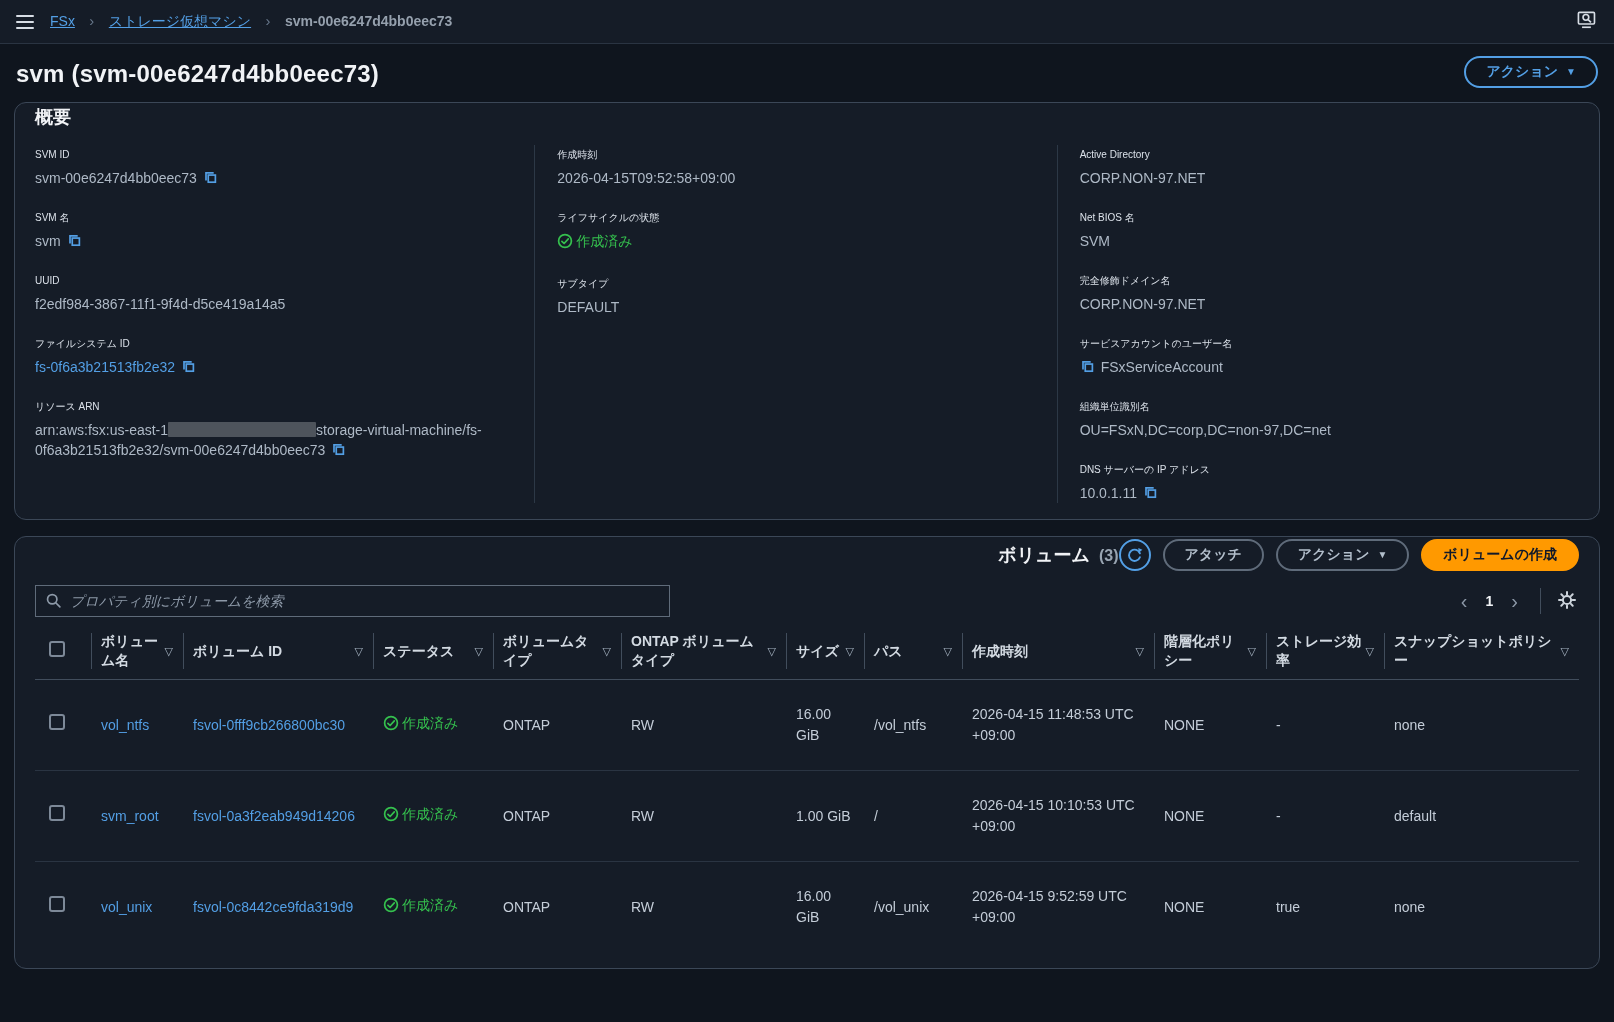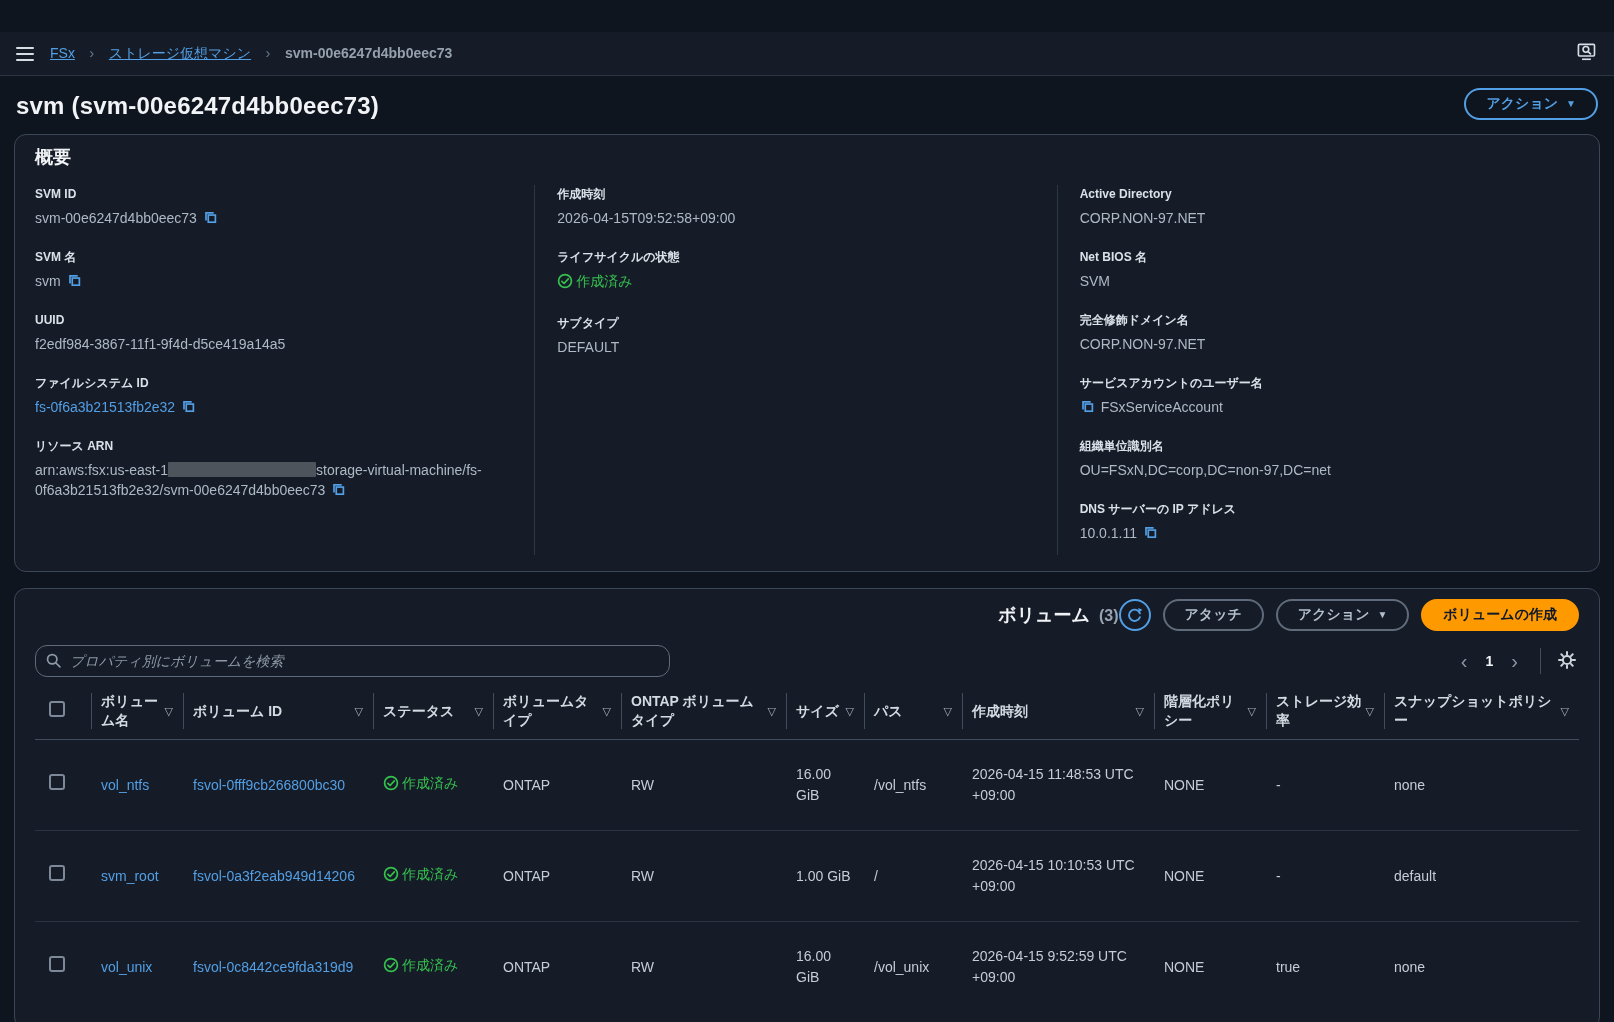--- a/index.html
+++ b/index.html
@@ -7,21 +7,21 @@
     width: 1614px; height: 1022px;
     background: #0f151e;
     font-family: "Liberation Sans", "DejaVu Sans", sans-serif;
     color: #b2bcc9;
     overflow: hidden;
   }
   
   .topbar {
     height: 44px; background: #151c27;
     border-bottom: 1px solid #2a3442;
-    display: flex; align-items: center; padding: 0 16px; margin-top: 32px;
+    display: flex; align-items: center; padding: 0 16px;
   }
   .hamburger { width: 18px; display: inline-flex; flex-direction: column; gap: 4px; cursor: pointer; margin-right: 16px; }
   .hamburger i { display: block; height: 2px; background: #d7dde5; border-radius: 1px; }
   .crumb { font-size: 14px; text-decoration: underline; color: #539fe5; cursor: pointer; }
   .crumb-sep { color: #68788c; margin: 0 10px; font-size: 15px; }
   .crumb-current { font-size: 14px; color: #95a0ad; font-weight: 700; }
   .topbar-right { margin-left: auto; display: flex; align-items: center; }
   
   .page { padding: 0 14px; }
   .page-header { display: flex; justify-content: space-between; align-items: flex-end; padding: 12px 2px 14px; }
@@ -34,29 +34,29 @@
     background: transparent; white-space: nowrap;
     font-family: inherit;
   }
   .btn-blue { border: 2px solid #539fe5; color: #539fe5; }
   .btn-grey { border: 2px solid #5f6b7a; color: #b3bfcc; }
   .btn-orange { border: 2px solid #ff9900; background: #ff9900; color: #10192a; }
   .caret { font-size: 10px; line-height: 1; }
   
   .panel {
     background: #151c27; border: 1px solid #3b4757; border-radius: 12px;
-    padding: 10px 20px 16px;
+    padding: 2px 20px 16px;
   }
   .panel-title { font-size: 18px; font-weight: 700; color: #f1f3f6; }
   .overview { margin-bottom: 16px; }
   .ov-cols { display: flex; margin-top: 16px; }
   .ov-col { flex: 1; padding-right: 24px; }
   .ov-col + .ov-col { border-left: 1px solid #2c3846; padding-left: 22px; }
   .field { margin-bottom: 20px; }
-  .field .lbl { font-size: 12px; font-weight: 700; color: #dbe1e9; line-height: 19px; margin-bottom: 4px; }
+  .field .lbl { font-size: 10px; font-weight: 400; color: #dbe1e9; line-height: 19px; margin-bottom: 4px; }
   .field .val { font-size: 14px; color: #aeb9c6; line-height: 20px; }
   .field .val a, a.blue { color: #539fe5; text-decoration: none; cursor: pointer; }
   .copy { cursor: pointer; vertical-align: -2px; margin-left: 6px; }
   .copy.lead { margin-left: 0; margin-right: 6px; }
   .redaction { display: inline-block; width: 148px; height: 15px; background: #4e545c; vertical-align: -2px; border-radius: 1px; }
   .status-green { color: #35c14e; display: inline-flex; align-items: center; gap: 3px; font-size: 14px; }
   
   .tabs { display: flex; border-bottom: 1px solid #414d5c; margin: 2px 0 14px; }
   .tab { position: relative; padding: 12px 22px 15px; font-size: 14px; font-weight: 700; color: #d3dae2; cursor: pointer; }
   .tab + .tab::before { content: ''; position: absolute; left: 0; top: 13px; height: 20px; width: 1px; background: #414d5c; }
@@ -66,21 +66,21 @@
   .vol-head { display: flex; align-items: center; justify-content: flex-end; }
   .vol-count { color: #98a4b1; font-weight: 700; font-size: 16px; margin-left: 4px; }
   .toolbar { display: flex; align-items: center; gap: 12px; }
   .refresh-btn {
     width: 32px; height: 32px; border-radius: 50%; border: 2px solid #539fe5;
     display: inline-flex; align-items: center; justify-content: center; cursor: pointer; background: transparent;
   }
   .vol-controls { display: flex; align-items: center; justify-content: space-between; margin: 14px 0 4px; }
   .search-wrap { position: relative; width: 635px; }
   .search-wrap input {
-    width: 100%; height: 32px; background: transparent; border: 1px solid #5f6b7a; border-radius: 12px;
+    width: 100%; height: 32px; background: transparent; border: 1px solid #5f6b7a; border-radius: 0;
     color: #d3dae2; font-size: 14px; font-style: italic; padding: 0 12px 0 34px; outline: none;
     font-family: inherit;
   }
   .search-wrap input::placeholder { color: #8d99a8; font-style: italic; }
   .search-icon { position: absolute; left: 10px; top: 7px; }
   .pager { display: flex; align-items: center; gap: 4px; }
   .pg-chev { color: #8d99a8; font-size: 20px; line-height: 1; padding: 0 8px; cursor: pointer; background: none; border: none; font-family: inherit; }
   .pg-num { color: #f1f3f6; font-weight: 700; font-size: 14px; padding: 0 6px; cursor: pointer; }
   .pg-div { width: 1px; height: 26px; background: #414d5c; margin: 0 10px; }
   .gear-btn { background: none; border: none; cursor: pointer; padding: 2px; }
@@ -239,21 +239,21 @@
           <div class="val">
             <svg class="copy lead" width="15" height="15" viewBox="0 0 16 16">
                 <use href="#ic-copy"></use>
               </svg><span>FSxServiceAccount</span>
           </div>
         </div>
         <div class="field">
           <div class="lbl">組織単位識別名</div>
           <div class="val">OU=FSxN,DC=corp,DC=non-97,DC=net</div>
         </div>
-        <div class="field" style="margin-bottom:12px">
+        <div class="field" style="margin-bottom:0">
           <div class="lbl">DNS サーバーの IP アドレス</div>
           <div class="val">
             <span>10.0.1.11</span><svg class="copy" width="15" height="15" viewBox="0 0 16 16">
                 <use href="#ic-copy"></use>
               </svg>
           </div>
         </div>
       </div>
 
     </div>

